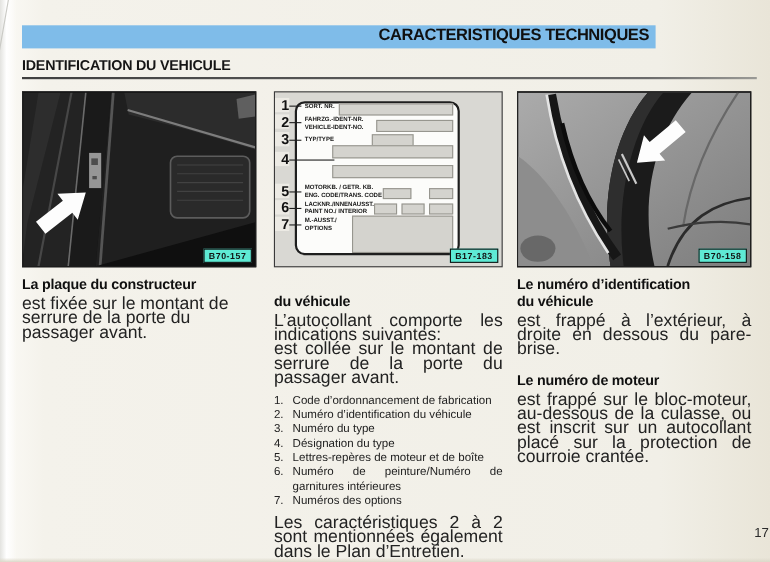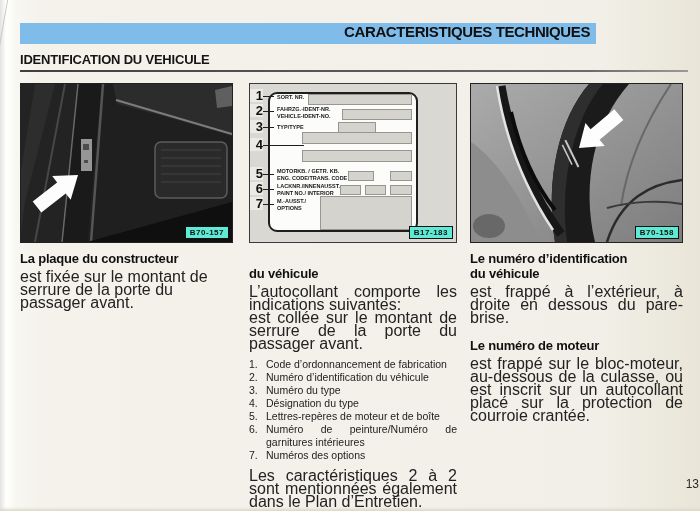--- a/index.html
+++ b/index.html
@@ -215,13 +215,13 @@
     <h3><span>Le numéro d’identification</span><br>
       <span>du véhicule</span></h3>
     <p class="just">est frappé à l’extérieur, à droite en dessous du pare-brise.</p>
 
     <h3 class="mt14">Le numéro de moteur</h3>
     <p class="just">est frappé sur le bloc-moteur, au-dessous de la culasse, ou est inscrit sur un autocollant placé sur la protection de courroie crantée.</p>
   </div>
 
 </div>
 
-<div class="page-num">13</div>
+<div class="page-num">17</div>
 
 </body></html>

